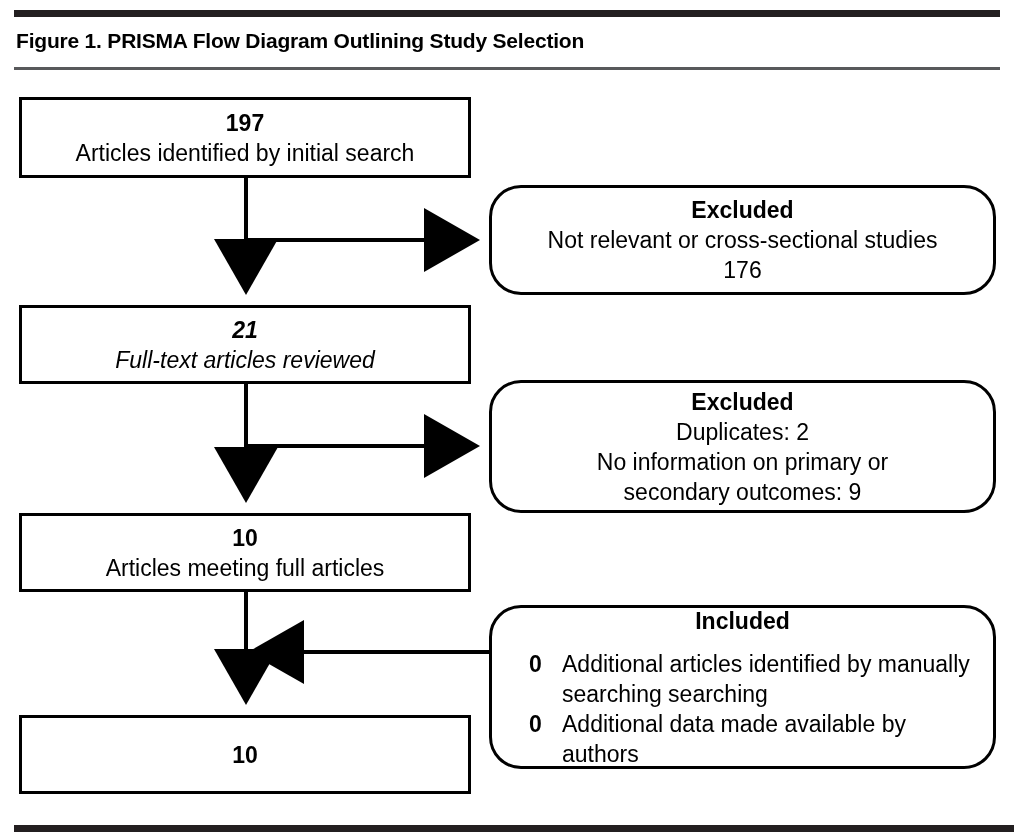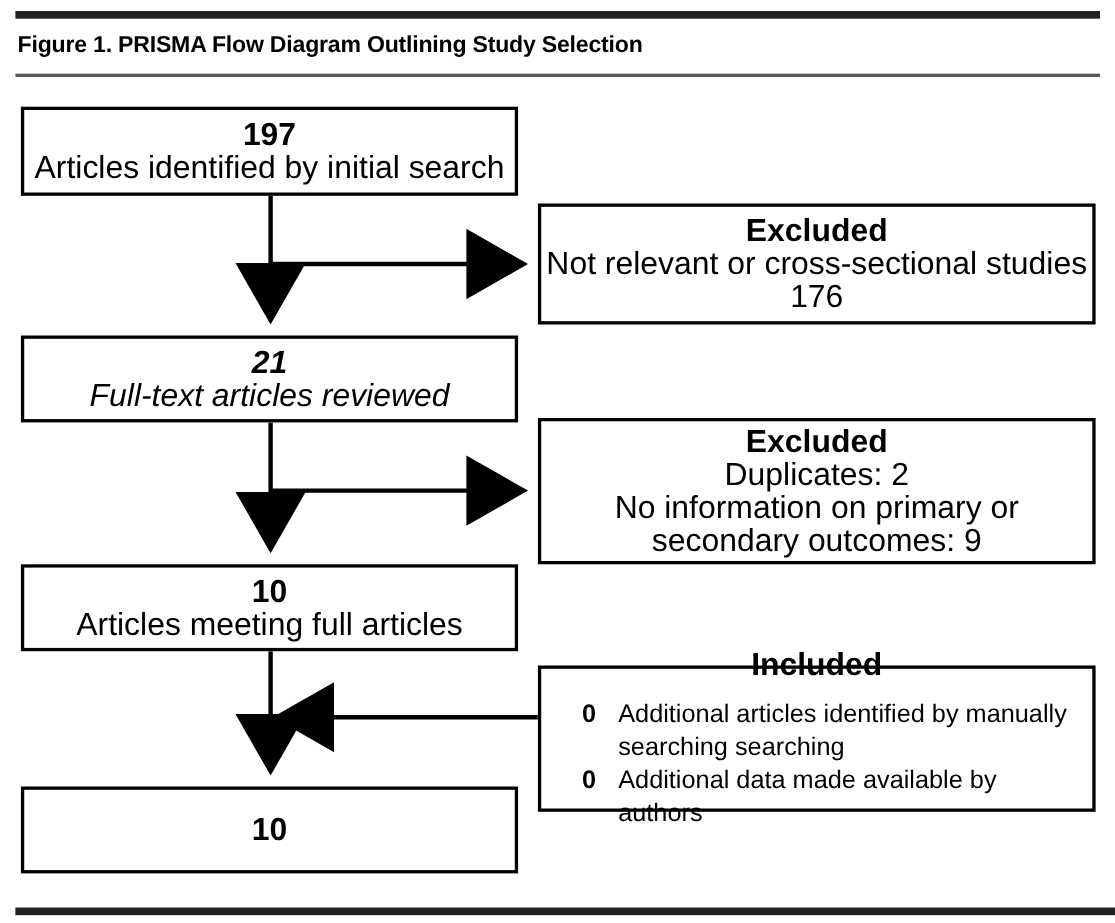--- a/index.html
+++ b/index.html
@@ -78,50 +78,51 @@
     background: #ffffff;
     display: flex;
     flex-direction: column;
     justify-content: center;
     align-items: center;
   }
   .node .line {
     display: block;
     width: 100%;
     text-align: center;
-    font-size: 29px;
+    font-size: 23px;
     line-height: 30px;
     color: #000000;
   }
   .node .line.count {
     font-weight: bold;
   }
   .node .line.heading {
     font-weight: bold;
   }
 
   
   .node.left {
     left: 19px;
     width: 452px;
   }
   
   .node.right {
     left: 489px;
     width: 507px;
+    border-radius: 32px;
   }
 
   #node-identified  { top: 97px;  height: 81px; }
   #node-fulltext    { top: 305px; height: 79px; font-style: italic; }
   #node-criteria    { top: 513px; height: 79px; }
   #node-final       { top: 715px; height: 79px; }
 
   #node-excluded-1  { top: 185px; height: 110px; }
   #node-excluded-2  { top: 380px; height: 133px; }
-  #node-included    { top: 605px; height: 133px; gap: 13px; }
+  #node-included    { top: 605px; height: 164px; gap: 13px; }
 
   
   .hang-list {
     width: 100%;
     padding: 0 8px 0 37px;
     box-sizing: border-box;
   }
   .hang-item {
     display: flex;
     align-items: flex-start;

